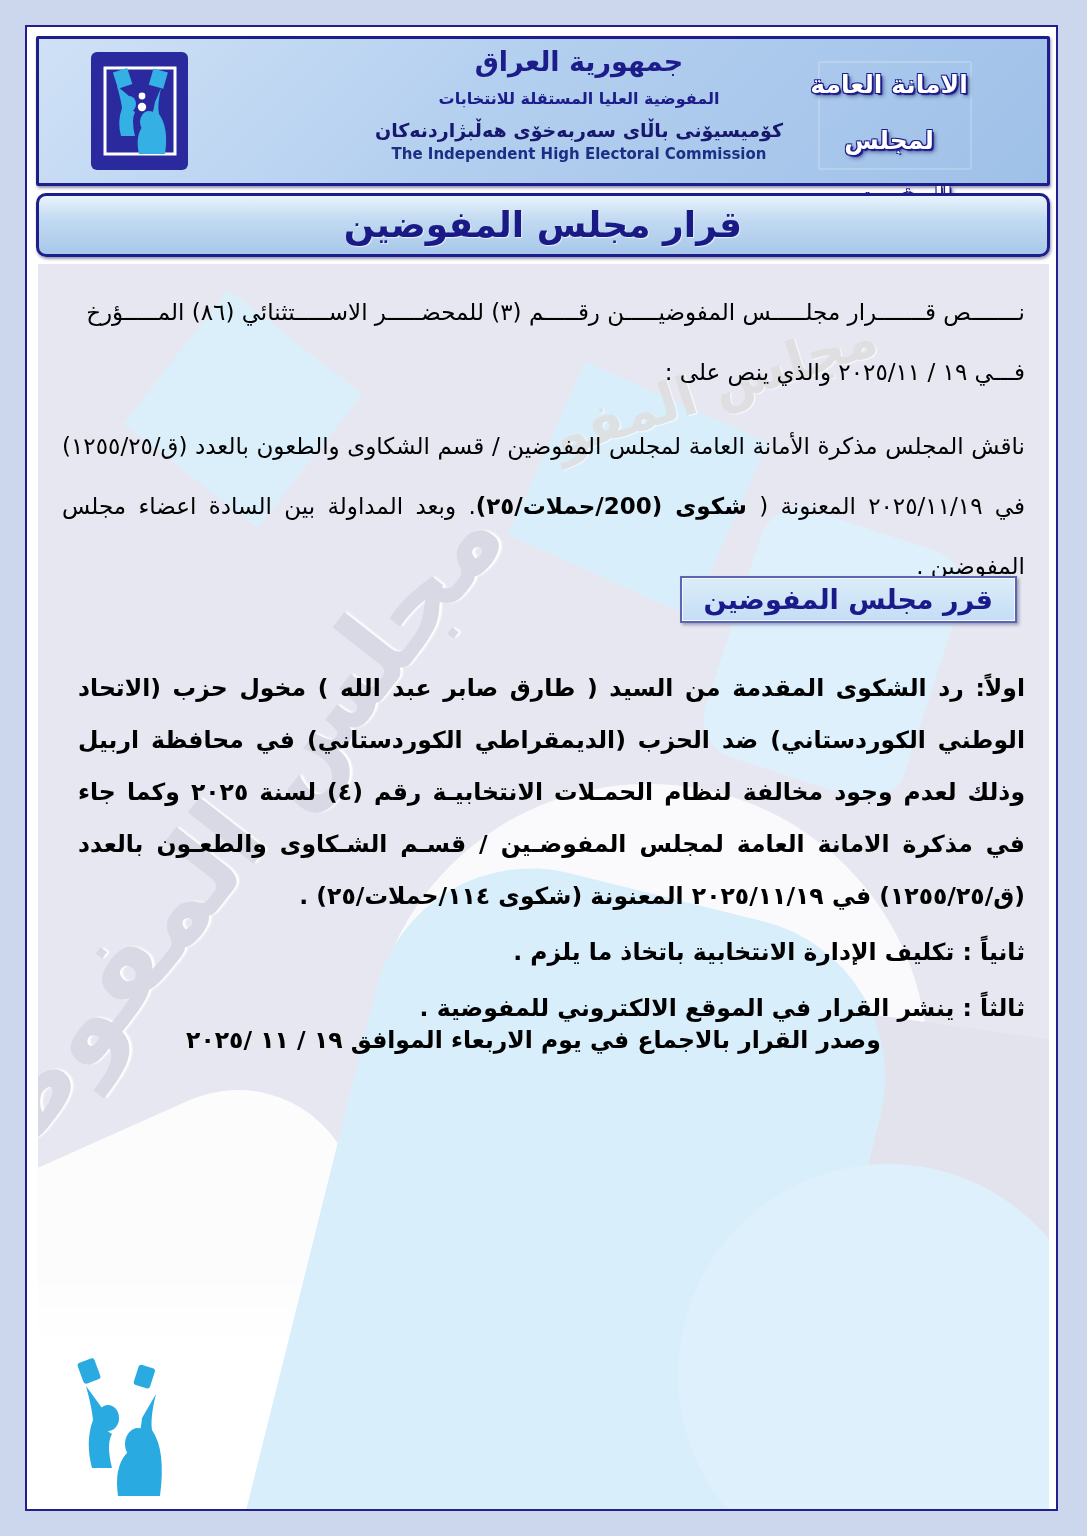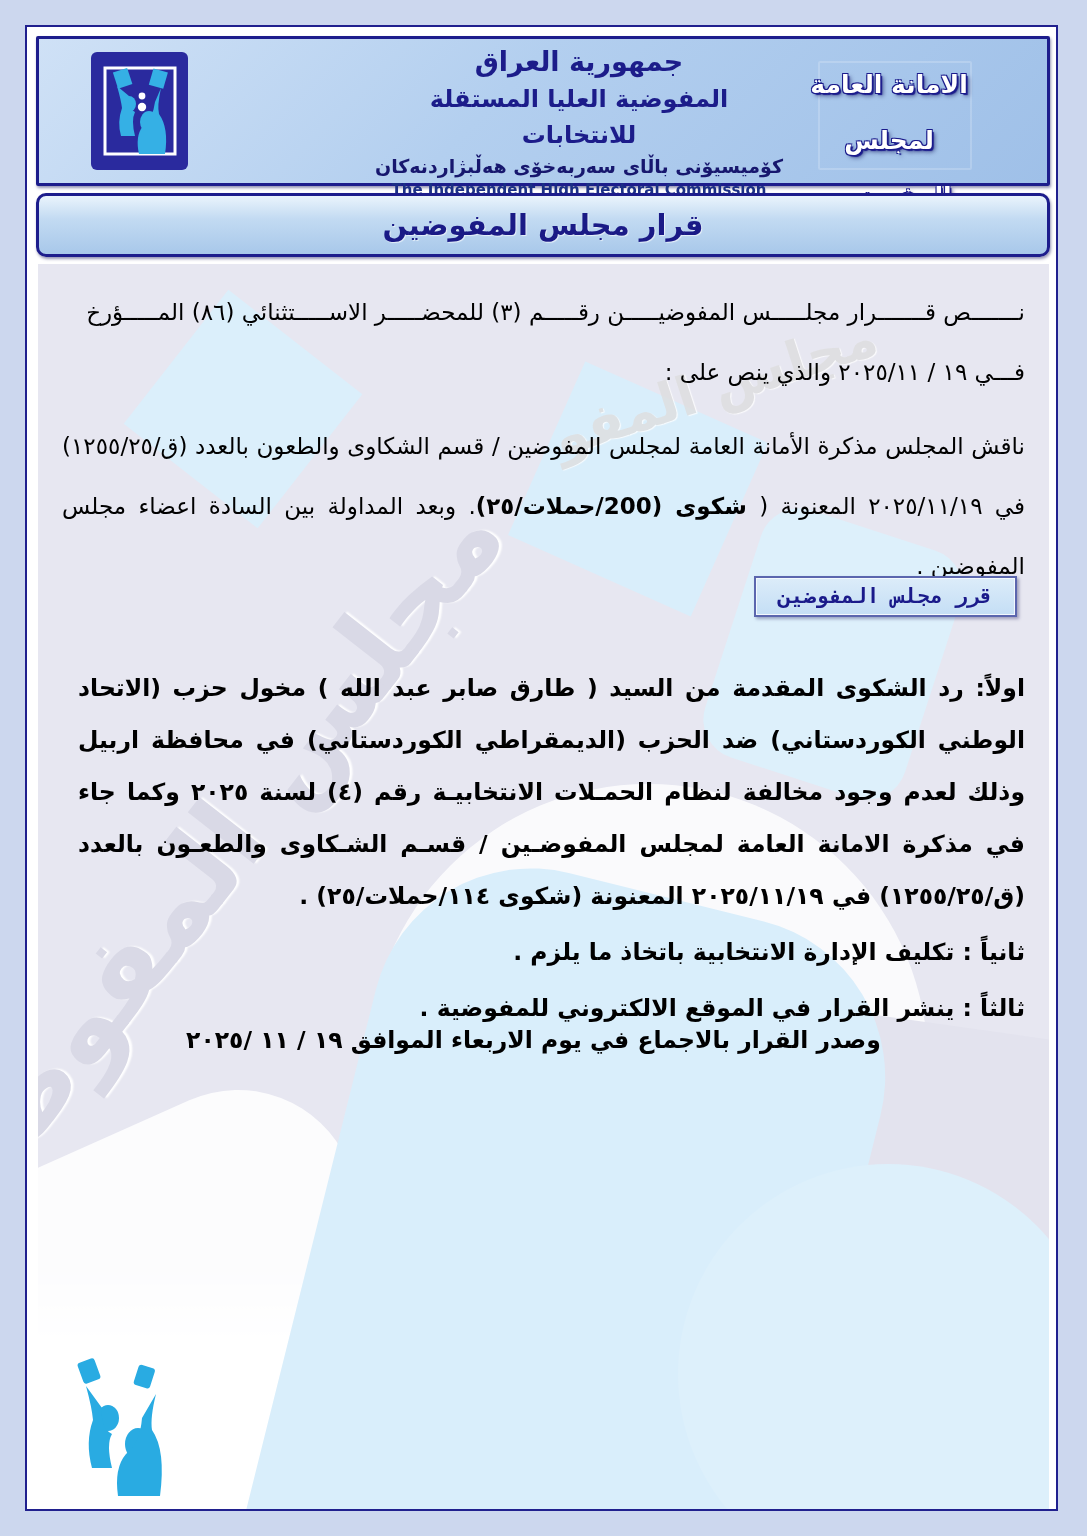--- a/index.html
+++ b/index.html
@@ -21,42 +21,42 @@
     position:absolute;left:36px;top:36px;width:1014px;height:150px;
     box-sizing:border-box;border:3px solid #1d1d8c;border-radius:2px;
     background:linear-gradient(135deg,#cfe1f6 0%,#b3cfef 45%,#9fc0e8 100%);
     box-shadow:1px 2px 3px rgba(20,20,90,.45);
   }
   .hdr-logo{position:absolute;left:52px;top:13px;width:97px;height:118px;}
   .hdr-center{
     position:absolute;left:330px;top:4px;width:420px;text-align:center;color:#1c1c8a;
   }
   .hdr-center .l1{font-size:27px;font-weight:bold;line-height:38px;}
-  .hdr-center .l2{font-size:24px;font-weight:bold;line-height:36px;}
+  .hdr-center .l2{font-size:16px;font-weight:bold;line-height:36px;}
   .hdr-center .l3{font-size:19px;font-weight:bold;line-height:26px;color:#17176e;}
   .hdr-center .l4{font-size:15px;font-weight:bold;line-height:22px;color:#1b2f85;}
   .hdr-right{
     position:absolute;right:48px;top:18px;width:220px;text-align:center;
     color:#ffffff;font-weight:bold;font-size:25px;line-height:56px;
     text-shadow:-1px -1px 0 #1b1b8c,1px -1px 0 #1b1b8c,-1px 1px 0 #1b1b8c,
                 2px 2px 1px #1b1b8c,3px 3px 4px rgba(10,10,80,.55);
   }
   
   .hdr-right-wm{
     position:absolute;right:75px;top:22px;width:150px;height:105px;
     border:2px solid rgba(255,255,255,.35);opacity:.55;border-radius:2px;
   }
   
   .title-bar{
     position:absolute;left:36px;top:193px;width:1014px;height:64px;
     box-sizing:border-box;border:3px solid #1d1d8c;border-radius:10px;
     background:linear-gradient(180deg,#eaf4fc 0%,#c2daf2 40%,#a8c8ea 100%);
     box-shadow:1px 2px 3px rgba(20,20,90,.45);
     text-align:center;line-height:58px;
-    font-size:29px;font-weight:bold;color:#1a1a86;
+    font-size:36px;font-weight:bold;color:#1a1a86;
     text-shadow:1px 1px 1px rgba(255,255,255,.65);
   }
   
   .content{
     position:absolute;left:38px;top:264px;width:1011px;height:1245px;
     background:#ffffff;overflow:hidden;direction:rtl;
   }
   
   .wm{position:absolute;pointer-events:none;}
   .wm-lav{left:0;top:0;width:100%;height:1000px;background:#e7e7f1;}
@@ -81,25 +81,24 @@
     font-size:54px;font-weight:bold;color:#dededf;opacity:.8;
     transform:rotate(-18deg);text-shadow:1px 1px 1px #ffffff;white-space:nowrap;
   }
   
   .txt{position:absolute;right:24px;left:24px;color:#000;z-index:3;}
   .intro{top:18px;font-size:23px;line-height:60px;text-align:right;}
   .memo{top:152px;font-size:23px;line-height:60px;text-align:justify;}
   .memo .b{font-weight:bold;}
   .badge{
     position:absolute;z-index:3;right:32px;top:312px;
-    padding:6px 22px;font-size:21px;font-weight:bold;color:#1a1a8a;
+    padding:6px 22px;font-size:27px;font-weight:bold;color:#1a1a8a;
     background:linear-gradient(180deg,#dcecf9 0%,#c4def5 100%);
     border:2px solid #5b66ae;
     box-shadow:2px 2px 3px rgba(20,20,90,.35), inset 0 0 0 1px #f2f8fd;
-    font-family:Liberation Mono, monospace;
   }
   .decisions{top:398px;font-size:23.5px;font-weight:bold;line-height:52px;}
   .decisions p{margin:0 0 4px 16px;text-align:justify;}
   .decisions p.short{text-align:right;}
   .closing{
     top:762px;left:90px;right:110px;text-align:center;
     font-size:23.5px;font-weight:bold;
   }
   .btm-logo{position:absolute;left:14px;top:1092px;width:160px;height:150px;z-index:2;}
   .footer-line{position:absolute;left:25px;top:1509px;width:1033px;height:2px;background:#20208e;}

